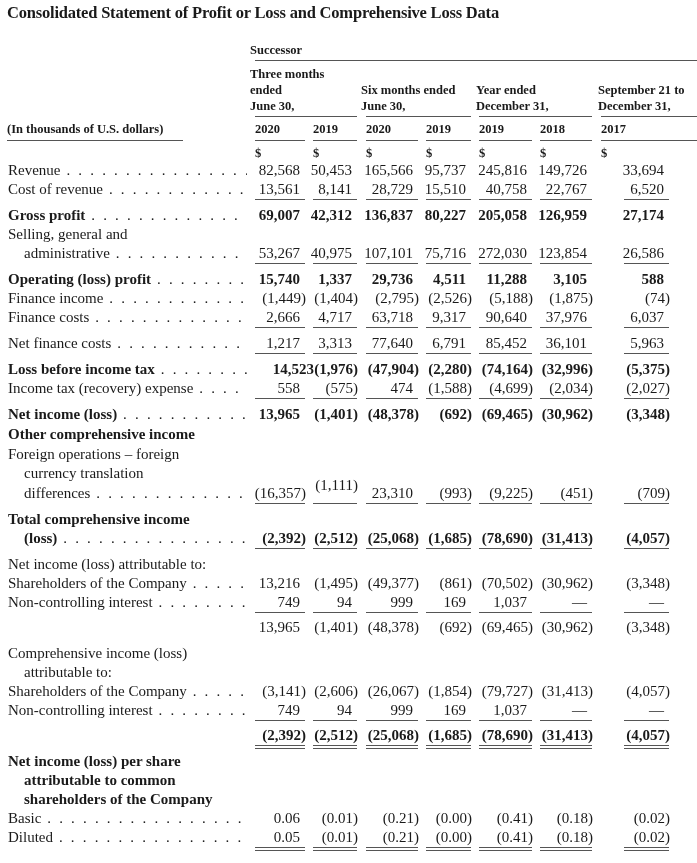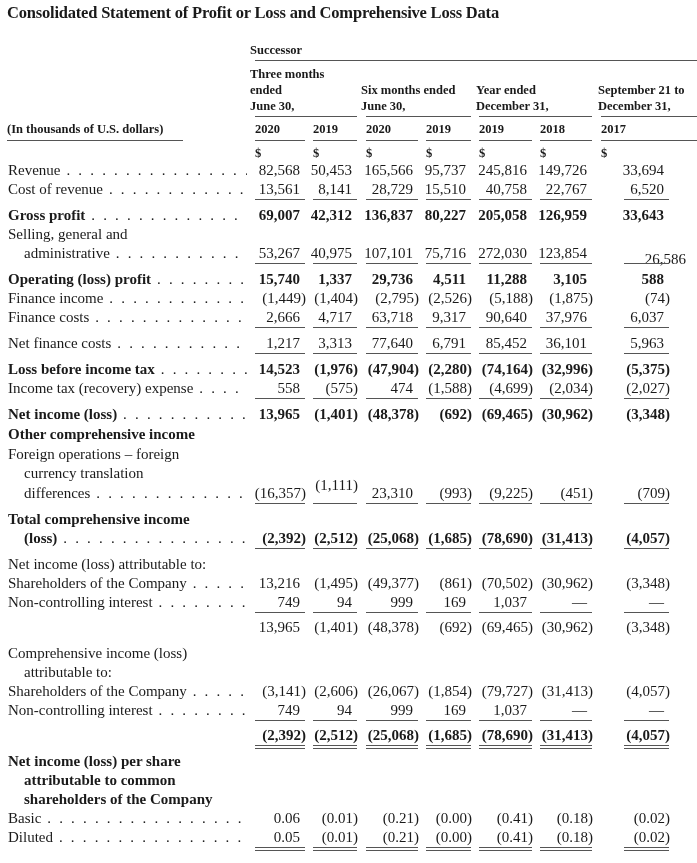--- a/index.html
+++ b/index.html
@@ -109,36 +109,36 @@
     <div class="rule" style="left: 540px; width: 52px; top: 199px;"></div>
     <div class="cell" style="position: absolute; top: 180px; left: 615px; width: 49px; padding-right: 5px;">6,520</div>
     <div class="rule" style="left: 624px; width: 45px; top: 199px;"></div>
     <div class="lbl bold" style="top: 206px;"><span>Gross profit</span><span class="dots" style="font-weight: normal;"> . . . . . . . . . . . . . . . . . . . . . . . . . . . . . . . . . . . . . . .</span></div>
     <div class="cell bold" style="position: absolute; top: 206px; left: 250px; width: 50px; padding-right: 5px;">69,007</div>
     <div class="cell bold" style="position: absolute; top: 206px; left: 308px; width: 44px; padding-right: 5px;">42,312</div>
     <div class="cell bold" style="position: absolute; top: 206px; left: 361px; width: 52px; padding-right: 5px;">136,837</div>
     <div class="cell bold" style="position: absolute; top: 206px; left: 421px; width: 45px; padding-right: 5px;">80,227</div>
     <div class="cell bold" style="position: absolute; top: 206px; left: 474px; width: 53px; padding-right: 5px;">205,058</div>
     <div class="cell bold" style="position: absolute; top: 206px; left: 535px; width: 52px; padding-right: 5px;">126,959</div>
-    <div class="cell bold" style="position: absolute; top: 206px; left: 615px; width: 49px; padding-right: 5px;">33,643</div>
+    <div class="cell bold" style="position: absolute; top: 206px; left: 615px; width: 49px; padding-right: 5px;">27,174</div>
     <div class="lbl" style="top: 225px;"><span>Selling, general and</span></div>
     <div class="lbl ind" style="top: 244px;"><span>administrative</span><span class="dots" style="font-weight: normal;"> . . . . . . . . . . . . . . . . . . . . . . . . . . . . . . . . . . . . . . .</span></div>
     <div class="cell" style="position: absolute; top: 244px; left: 250px; width: 50px; padding-right: 5px;">53,267</div>
     <div class="rule" style="left: 255px; width: 50px; top: 263px;"></div>
     <div class="cell" style="position: absolute; top: 244px; left: 308px; width: 44px; padding-right: 5px;">40,975</div>
     <div class="rule" style="left: 313px; width: 44px; top: 263px;"></div>
     <div class="cell" style="position: absolute; top: 244px; left: 361px; width: 52px; padding-right: 5px;">107,101</div>
     <div class="rule" style="left: 366px; width: 52px; top: 263px;"></div>
     <div class="cell" style="position: absolute; top: 244px; left: 421px; width: 45px; padding-right: 5px;">75,716</div>
     <div class="rule" style="left: 426px; width: 45px; top: 263px;"></div>
     <div class="cell" style="position: absolute; top: 244px; left: 474px; width: 53px; padding-right: 5px;">272,030</div>
     <div class="rule" style="left: 479px; width: 53px; top: 263px;"></div>
     <div class="cell" style="position: absolute; top: 244px; left: 535px; width: 52px; padding-right: 5px;">123,854</div>
     <div class="rule" style="left: 540px; width: 52px; top: 263px;"></div>
-    <div class="cell" style="position: absolute; top: 244px; left: 637px; width: 49px; padding-right: 5px; margin-top: 6px;">26,586</div>
+    <div class="cell" style="position: absolute; top: 244px; left: 615px; width: 49px; padding-right: 5px;">26,586</div>
     <div class="rule" style="left: 624px; width: 45px; top: 263px;"></div>
     <div class="lbl bold" style="top: 270px;"><span>Operating (loss) profit</span><span class="dots" style="font-weight: normal;"> . . . . . . . . . . . . . . . . . . . . . . . . . . . . . . . . . . . . . . .</span></div>
     <div class="cell bold" style="position: absolute; top: 270px; left: 250px; width: 50px; padding-right: 5px;">15,740</div>
     <div class="cell bold" style="position: absolute; top: 270px; left: 308px; width: 44px; padding-right: 5px;">1,337</div>
     <div class="cell bold" style="position: absolute; top: 270px; left: 361px; width: 52px; padding-right: 5px;">29,736</div>
     <div class="cell bold" style="position: absolute; top: 270px; left: 421px; width: 45px; padding-right: 5px;">4,511</div>
     <div class="cell bold" style="position: absolute; top: 270px; left: 474px; width: 53px; padding-right: 5px;">11,288</div>
     <div class="cell bold" style="position: absolute; top: 270px; left: 535px; width: 52px; padding-right: 5px;">3,105</div>
     <div class="cell bold" style="position: absolute; top: 270px; left: 615px; width: 49px; padding-right: 5px;">588</div>
     <div class="lbl" style="top: 289px;"><span>Finance income</span><span class="dots" style="font-weight: normal;"> . . . . . . . . . . . . . . . . . . . . . . . . . . . . . . . . . . . . . . .</span></div>
@@ -173,21 +173,21 @@
     <div class="rule" style="left: 366px; width: 52px; top: 353px;"></div>
     <div class="cell" style="position: absolute; top: 334px; left: 421px; width: 45px; padding-right: 5px;">6,791</div>
     <div class="rule" style="left: 426px; width: 45px; top: 353px;"></div>
     <div class="cell" style="position: absolute; top: 334px; left: 474px; width: 53px; padding-right: 5px;">85,452</div>
     <div class="rule" style="left: 479px; width: 53px; top: 353px;"></div>
     <div class="cell" style="position: absolute; top: 334px; left: 535px; width: 52px; padding-right: 5px;">36,101</div>
     <div class="rule" style="left: 540px; width: 52px; top: 353px;"></div>
     <div class="cell" style="position: absolute; top: 334px; left: 615px; width: 49px; padding-right: 5px;">5,963</div>
     <div class="rule" style="left: 624px; width: 45px; top: 353px;"></div>
     <div class="lbl bold" style="top: 360px;"><span>Loss before income tax</span><span class="dots" style="font-weight: normal;"> . . . . . . . . . . . . . . . . . . . . . . . . . . . . . . . . . . . . . . .</span></div>
-    <div class="cell bold" style="position: absolute; top: 360px; left: 250px; width: 50px; padding-right: 5px;">14,523</div>
+    <div class="cell bold" style="position: absolute; top: 360px; left: 264px; width: 50px; padding-right: 5px;">14,523</div>
     <div class="cell bold" style="position: absolute; top: 360px; left: 309px; width: 49px;">(1,976)</div>
     <div class="cell bold" style="position: absolute; top: 360px; left: 362px; width: 57px;">(47,904)</div>
     <div class="cell bold" style="position: absolute; top: 360px; left: 422px; width: 50px;">(2,280)</div>
     <div class="cell bold" style="position: absolute; top: 360px; left: 475px; width: 58px;">(74,164)</div>
     <div class="cell bold" style="position: absolute; top: 360px; left: 536px; width: 57px;">(32,996)</div>
     <div class="cell bold" style="position: absolute; top: 360px; left: 616px; width: 54px;">(5,375)</div>
     <div class="lbl" style="top: 379px;"><span>Income tax (recovery) expense</span><span class="dots" style="font-weight: normal;"> . . . . . . . . . . . . . . . . . . . . . . . . . . . . . . . . . . . . . . .</span></div>
     <div class="cell" style="position: absolute; top: 379px; left: 250px; width: 50px; padding-right: 5px;">558</div>
     <div class="rule" style="left: 255px; width: 50px; top: 398px;"></div>
     <div class="cell" style="position: absolute; top: 379px; left: 309px; width: 49px;">(575)</div>

